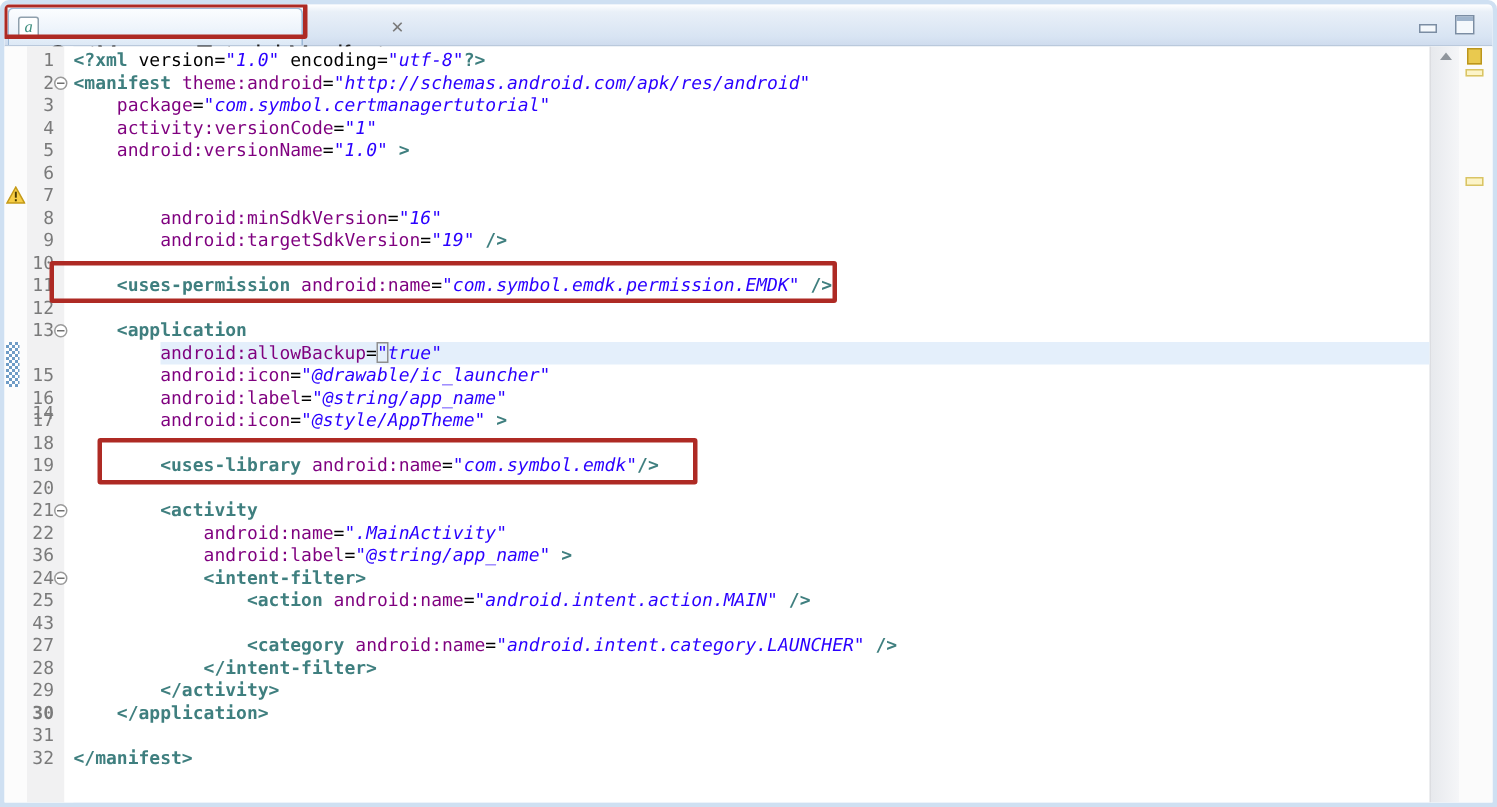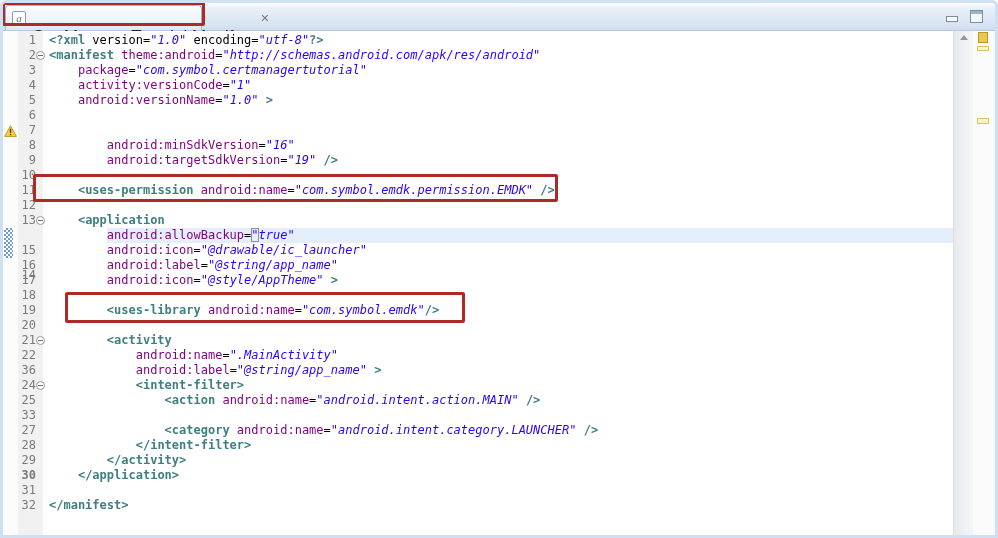--- a/index.html
+++ b/index.html
@@ -134,21 +134,21 @@
         <div class="ln" style="top: 227px;">16</div>
         <div class="ln" style="top: 242px;">17</div>
         <div class="ln" style="top: 257px;">18</div>
         <div class="ln" style="top: 272px;">19</div>
         <div class="ln" style="top: 287px;">20</div>
         <div class="ln" style="top: 302px;">21</div>
         <div class="ln" style="top: 317px;">22</div>
         <div class="ln" style="top: 332px;">36</div>
         <div class="ln" style="top: 347px;">24</div>
         <div class="ln" style="top: 362px;">25</div>
-        <div class="ln" style="top: 377px;">33</div>
+        <div class="ln" style="top: 377px;">43</div>
         <div class="ln" style="top: 392px;">27</div>
         <div class="ln" style="top: 407px;">28</div>
         <div class="ln" style="top: 422px; margin-left: 13px;">29</div>
         <div class="ln" style="top: 437px; font-weight: bold;">30</div>
         <div class="ln" style="top: 452px;">31</div>
         <div class="ln" style="top: 467px;">32</div>
       </div>
     <div class="fold-col" id="fold-col"></div>
     <div class="code-area" id="code-area">
         <div class="code-row" style="top: 2px;"><span class="tk-t">&lt;?xml</span><span class="tk-p"> version=</span><span class="tk-v">"1.0"</span><span class="tk-p"> encoding=</span><span class="tk-v">"utf-8"</span><span class="tk-t">?&gt;</span></div>

